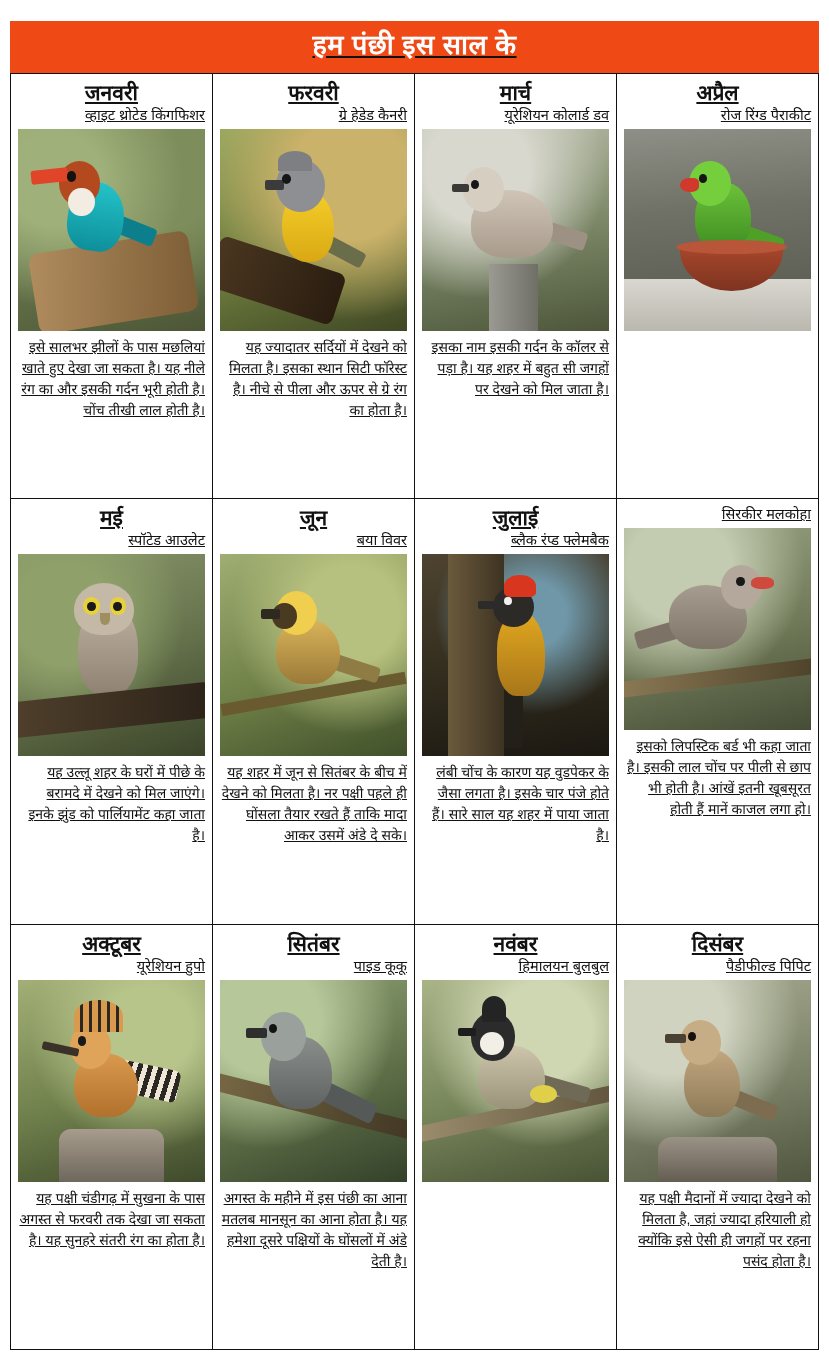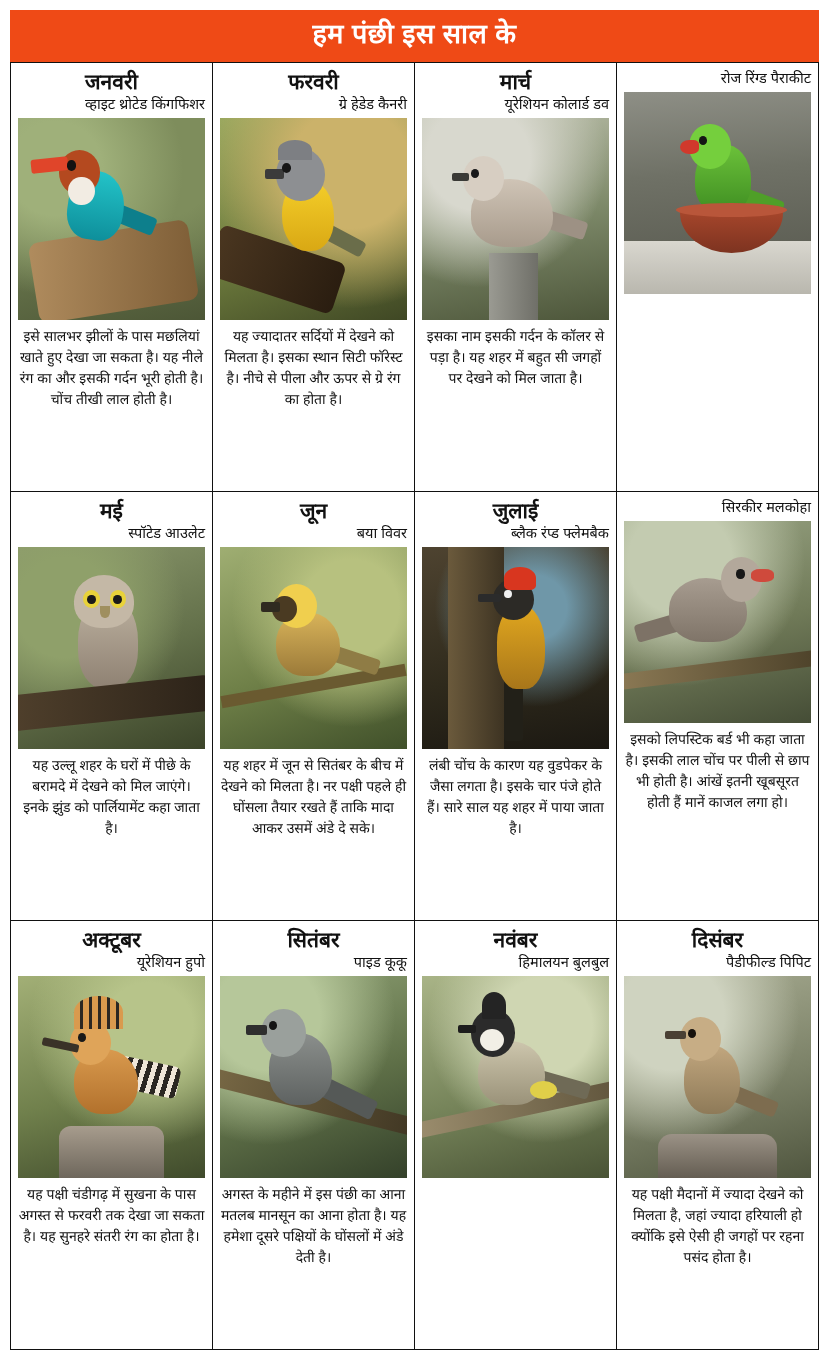--- a/index.html
+++ b/index.html
@@ -10,24 +10,25 @@
   body {
     width: 829px;
     height: 1358px;
     font-family: "Liberation Sans", sans-serif;
     color: #111;
   }
   .page {
     width: 829px;
     height: 1358px;
     box-sizing: border-box;
-    padding: 10px 10px 8px 10px;
+    padding: 21px 10px 8px 10px;
     background: #ffffff;
     display: flex;
     flex-direction: column;
+    text-decoration: underline;
   }
   .banner {
     background: #ef4a16;
     color: #ffffff;
     text-align: center;
     font-size: 27px;
     font-weight: bold;
     line-height: 1.25;
     padding: 8px 4px 10px 4px;
     letter-spacing: 0.5px;
@@ -69,21 +70,21 @@
     height: 202px;
     position: relative;
     overflow: hidden;
     border: 0;
     flex: none;
   }
   .desc {
     font-size: 14px;
     line-height: 1.5;
     margin-top: 6px;
-    text-align: center;
+    text-align: right;
     flex: 1;
   }
 
   
   .scene { position:absolute; inset:0; }
   .blur-bg { position:absolute; inset:0; }
 
   
   .s-jan .blur-bg { background:
      radial-gradient(circle at 20% 25%, #9fb07a 0 22%, rgba(0,0,0,0) 60%),
@@ -315,20 +316,21 @@
           <div class="body"></div>
             <div class="head"></div>
             <div class="beak"></div>
             <div class="eye"></div>
         </div>
       </div>
       <div class="desc">इसका नाम इसकी गर्दन के कॉलर से पड़ा है। यह शहर में बहुत सी जगहों पर देखने को मिल जाता है।</div>
     </div>
 
     <div class="cell">
+      <div class="month">अप्रैल</div>
       <div class="species">रोज रिंग्ड पैराकीट</div>
       <div class="photo">
         <div class="scene s-apr">
           <div class="blur-bg"></div>
             <div class="wall"></div>
           <div class="tail"></div>
             <div class="body"></div>
             <div class="head"></div>
           <div class="beak"></div>
             <div class="eye"></div>

